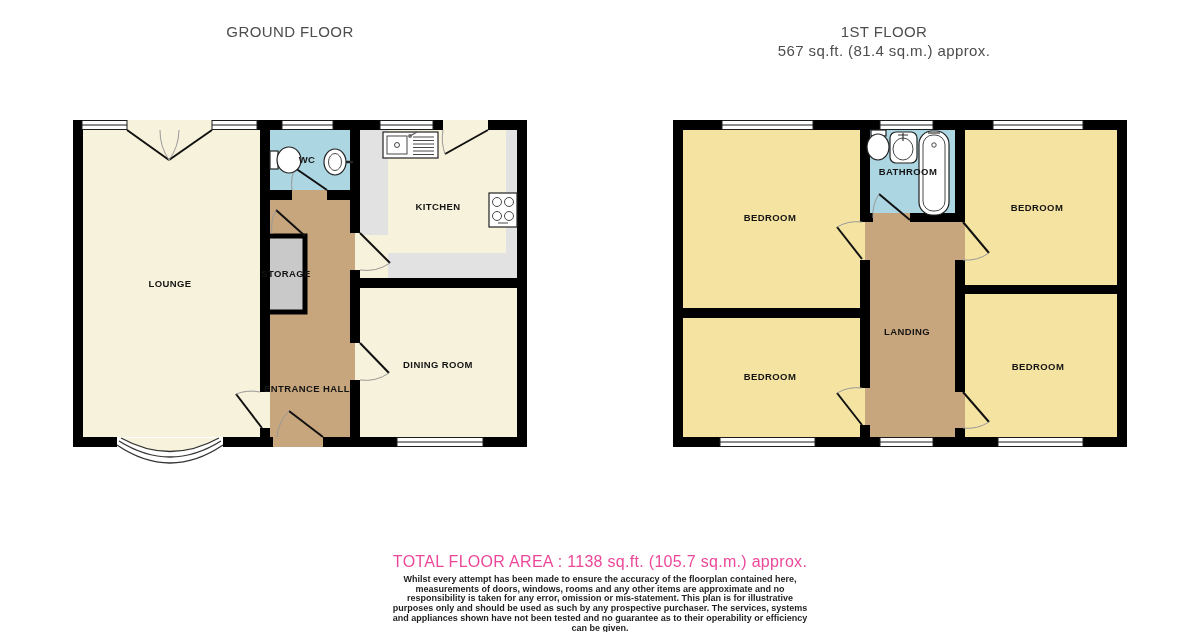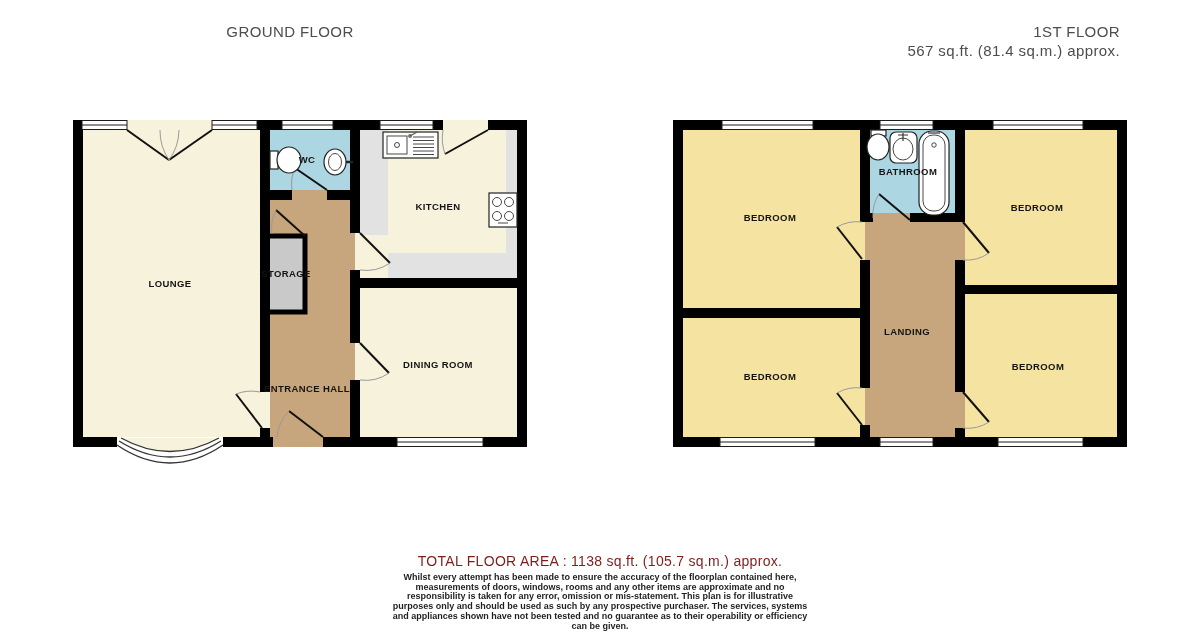--- a/index.html
+++ b/index.html
@@ -25,34 +25,34 @@
   .winline{stroke:#1c1c1c;stroke-width:1;}
   .leaf{stroke:#111111;stroke-width:2;fill:none;}
   .swing{stroke:#999999;stroke-width:1;fill:none;}
   .fx{fill:#ffffff;stroke:#222222;stroke-width:1.2;}
   .fx-thin{fill:none;stroke:#333333;stroke-width:0.9;}
   .room-label{
     font-family:"Liberation Sans", sans-serif;font-size:9.5px;font-weight:bold;
     letter-spacing:.4px;fill:var(--label-text);text-anchor:middle;
   }
   .footer{position:absolute;top:553px;left:0;width:1200px;text-align:center;}
-  .total-area{font-size:14px;color:#7f1d1d;letter-spacing:.3px;}
+  .total-area{font-size:16px;color:#ec4899;letter-spacing:.3px;}
   .disclaimer{
     width:428px;margin:4px auto 0;font-size:9px;line-height:9.7px;
     color:#1f1f1f;font-weight:bold;
   }
   .credit{font-size:9px;line-height:10px;color:#1f1f1f;font-weight:bold;margin-top:1px;}
 </style>
 </head>
 <body>
 
 <div class="floor-title" style="left:90px;">
   <span class="t1">GROUND FLOOR</span>
 </div>
-<div class="floor-title" style="left:720px;text-align:right;">
+<div class="floor-title" style="left:684px;">
   <span class="t1">1ST FLOOR</span>
   <span class="t2">567 sq.ft. (81.4 sq.m.) approx.</span>
 </div>
 
 <div class="plan" style="left:73px;">
 <svg width="454" height="350" viewBox="0 0 454 350" xmlns="http://www.w3.org/2000/svg">
 
   <g>
     <rect class="cream" x="0" y="0" width="197" height="327"></rect>
   </g>

